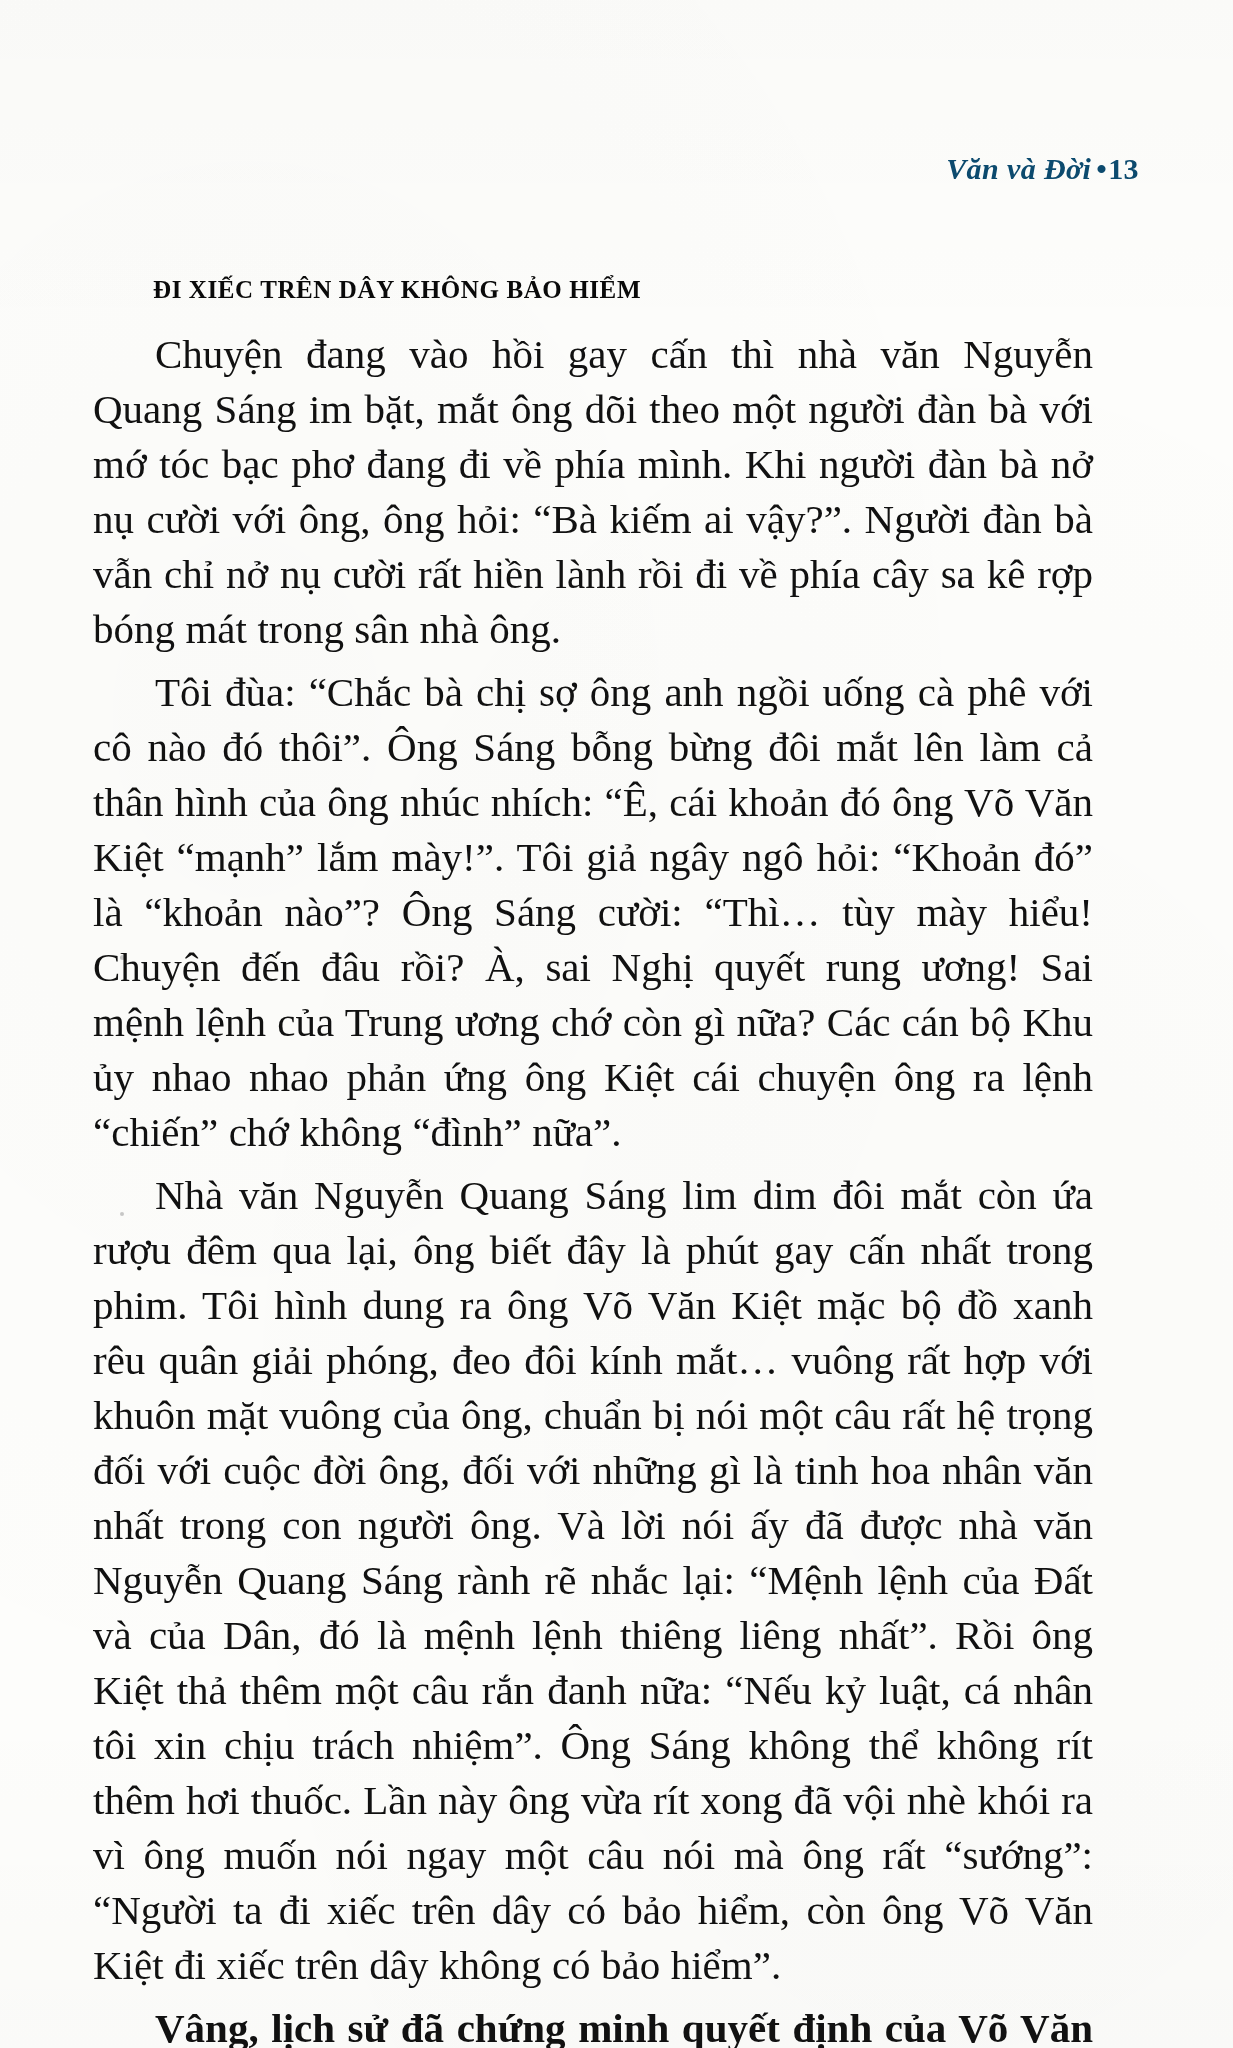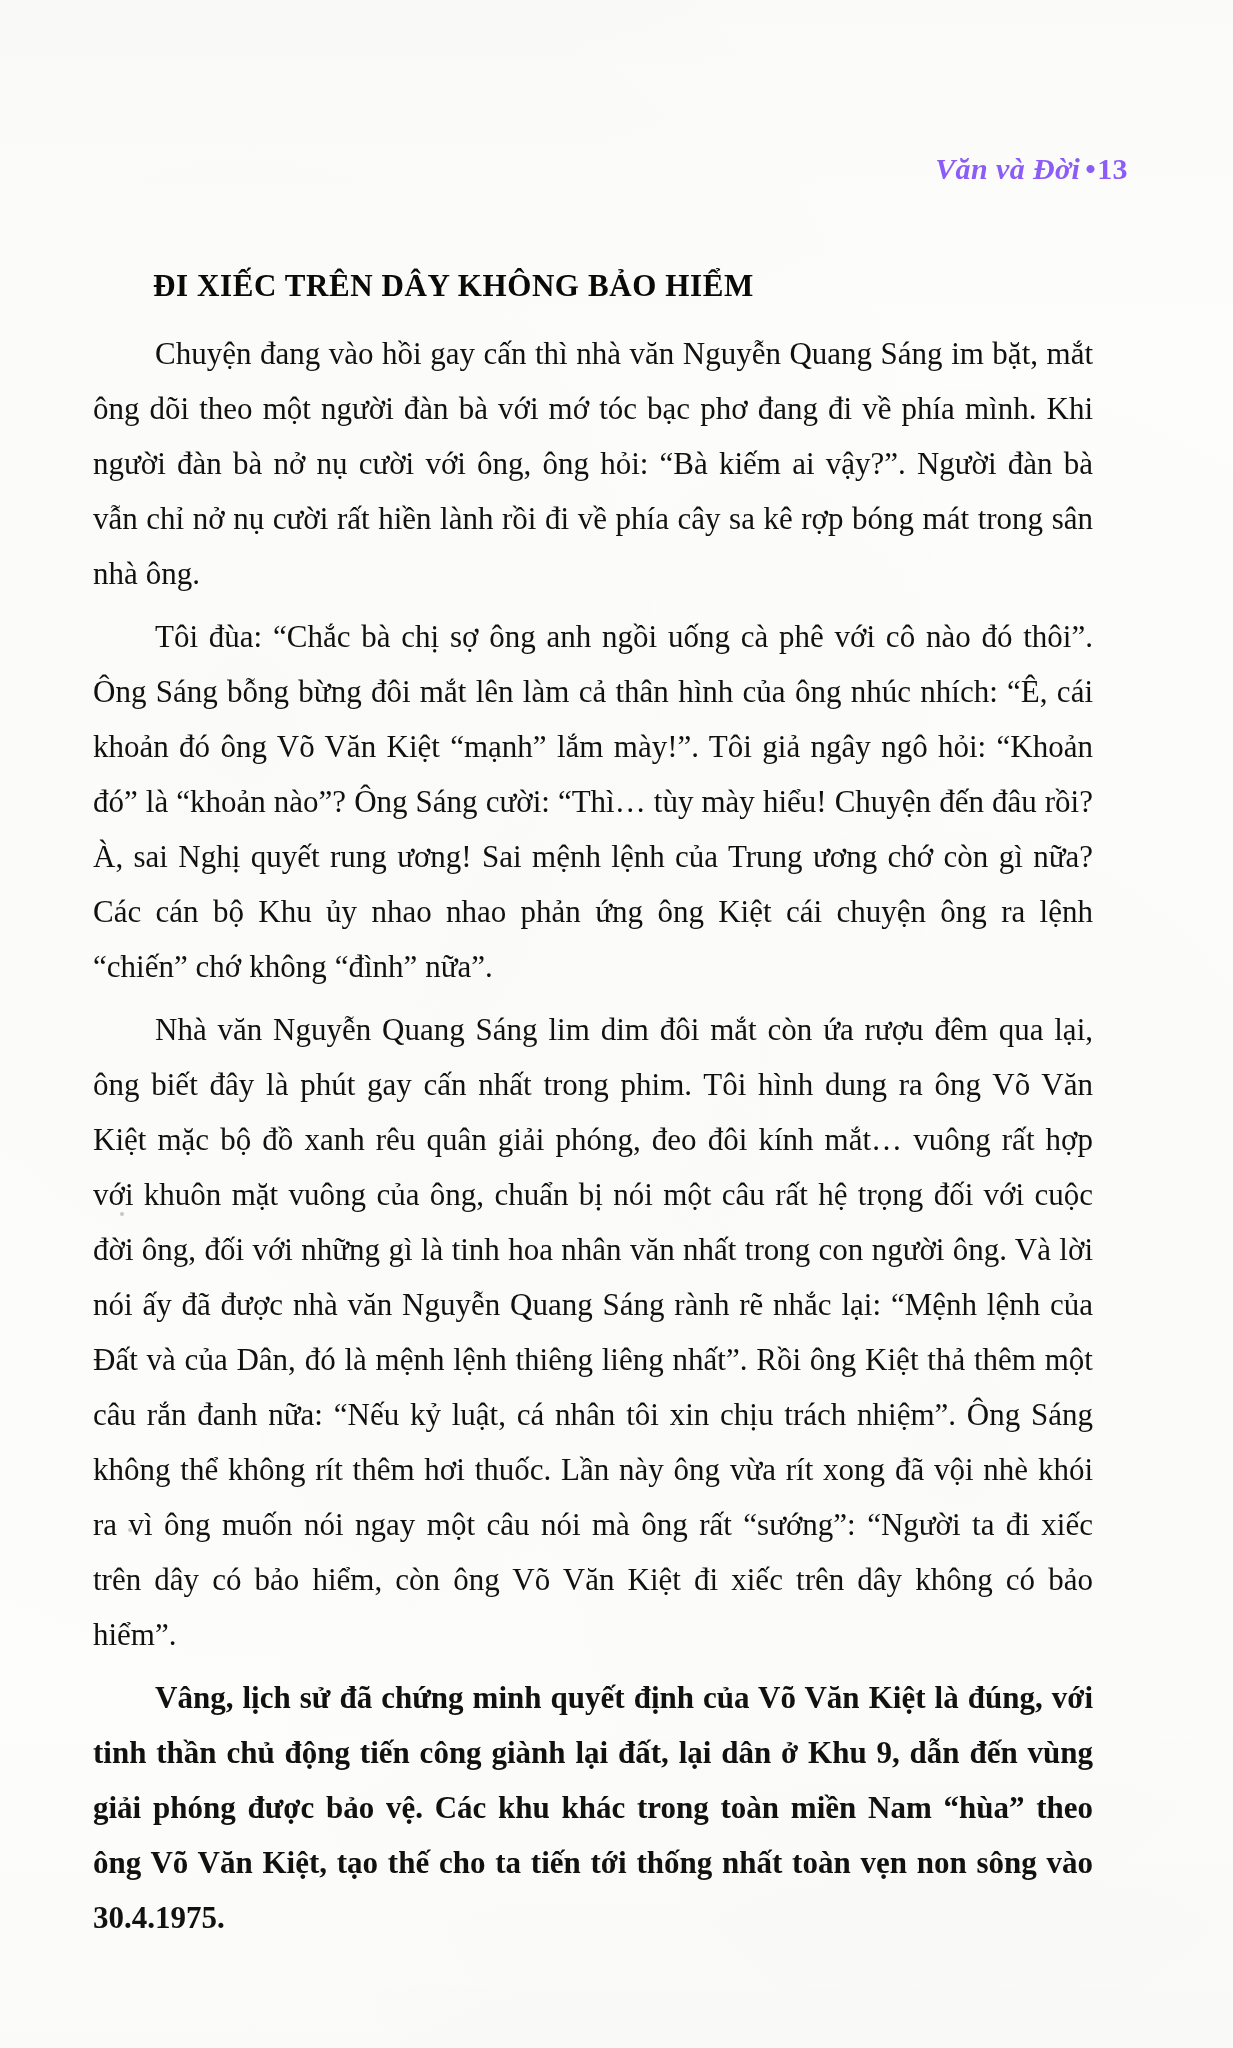--- a/index.html
+++ b/index.html
@@ -28,58 +28,58 @@
     background:
       radial-gradient(ellipse at 20% 35%, rgba(0,0,0,0.012), rgba(0,0,0,0) 60%),
       radial-gradient(ellipse at 78% 70%, rgba(0,0,0,0.012), rgba(0,0,0,0) 62%),
       linear-gradient(180deg, rgba(0,0,0,0.010) 0%, rgba(0,0,0,0.000) 18%, rgba(0,0,0,0.000) 82%, rgba(0,0,0,0.012) 100%);
     pointer-events: none;
   }
 
   .running-head {
     position: absolute;
     top: 152px;
-    right: 105px;
+    right: 94px;
     font-style: italic;
     font-weight: bold;
     font-size: 30px;
     letter-spacing: 0.4px;
     white-space: nowrap;
-    color: #8b5cf6;
+    color: #0c4a6e;
   }
   .running-head .dot {
     font-style: normal;
     font-weight: bold;
     margin: 0 1px 0 5px;
   }
   .running-head .folio {
     font-style: normal;
     font-weight: bold;
   }
 
   .text-block {
     position: absolute;
     left: 93px;
     top: 268px;
     width: 1000px;
   }
 
   .article-title {
-    margin: 0 0 22px 0;
+    margin: 8px 0 22px 0;
     padding-left: 60px;
-    font-size: 31px;
+    font-size: 25px;
     font-weight: bold;
     letter-spacing: 0.6px;
     line-height: 1.15;
     color: #0a0a0a;
   }
 
   p.body-par {
     margin: 0 0 8px 0;
-    font-size: 31px;
+    font-size: 41px;
     line-height: 55px;
     text-align: justify;
     text-indent: 62px;
     color: #111111;
     word-spacing: 0.2px;
   }
 
   p.body-par:last-child {
     margin-bottom: 0;
     font-weight: bold;

